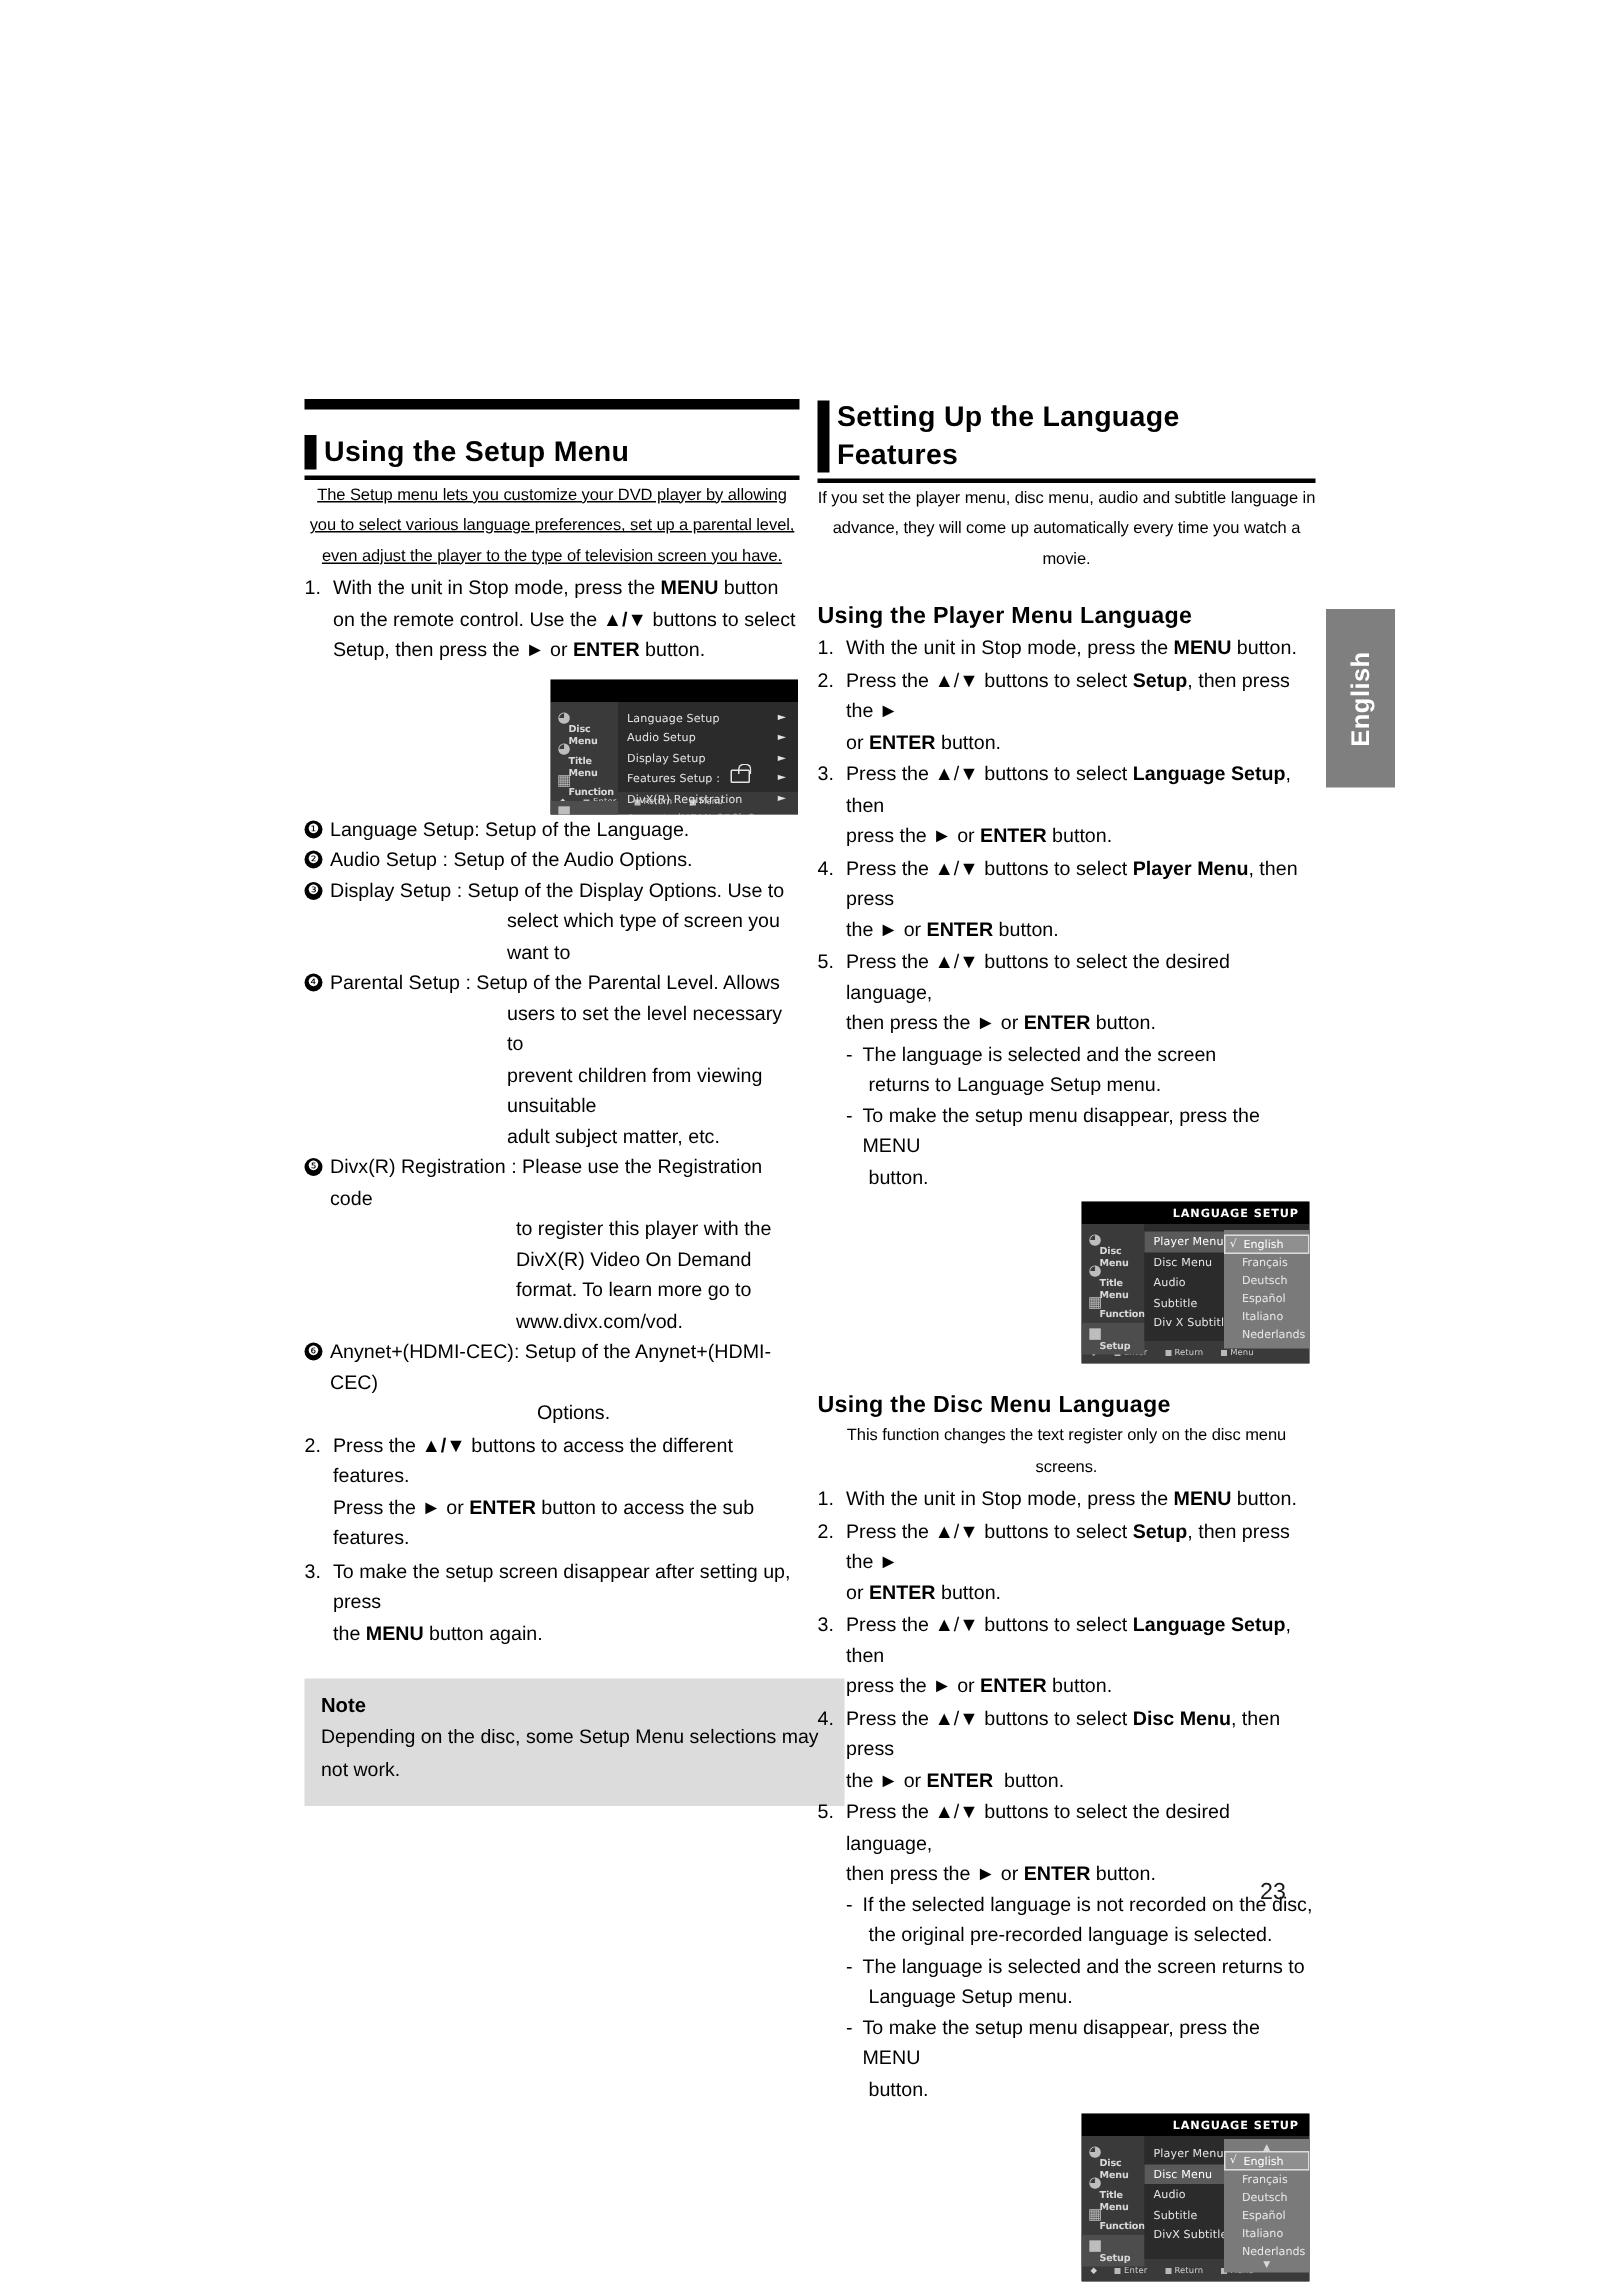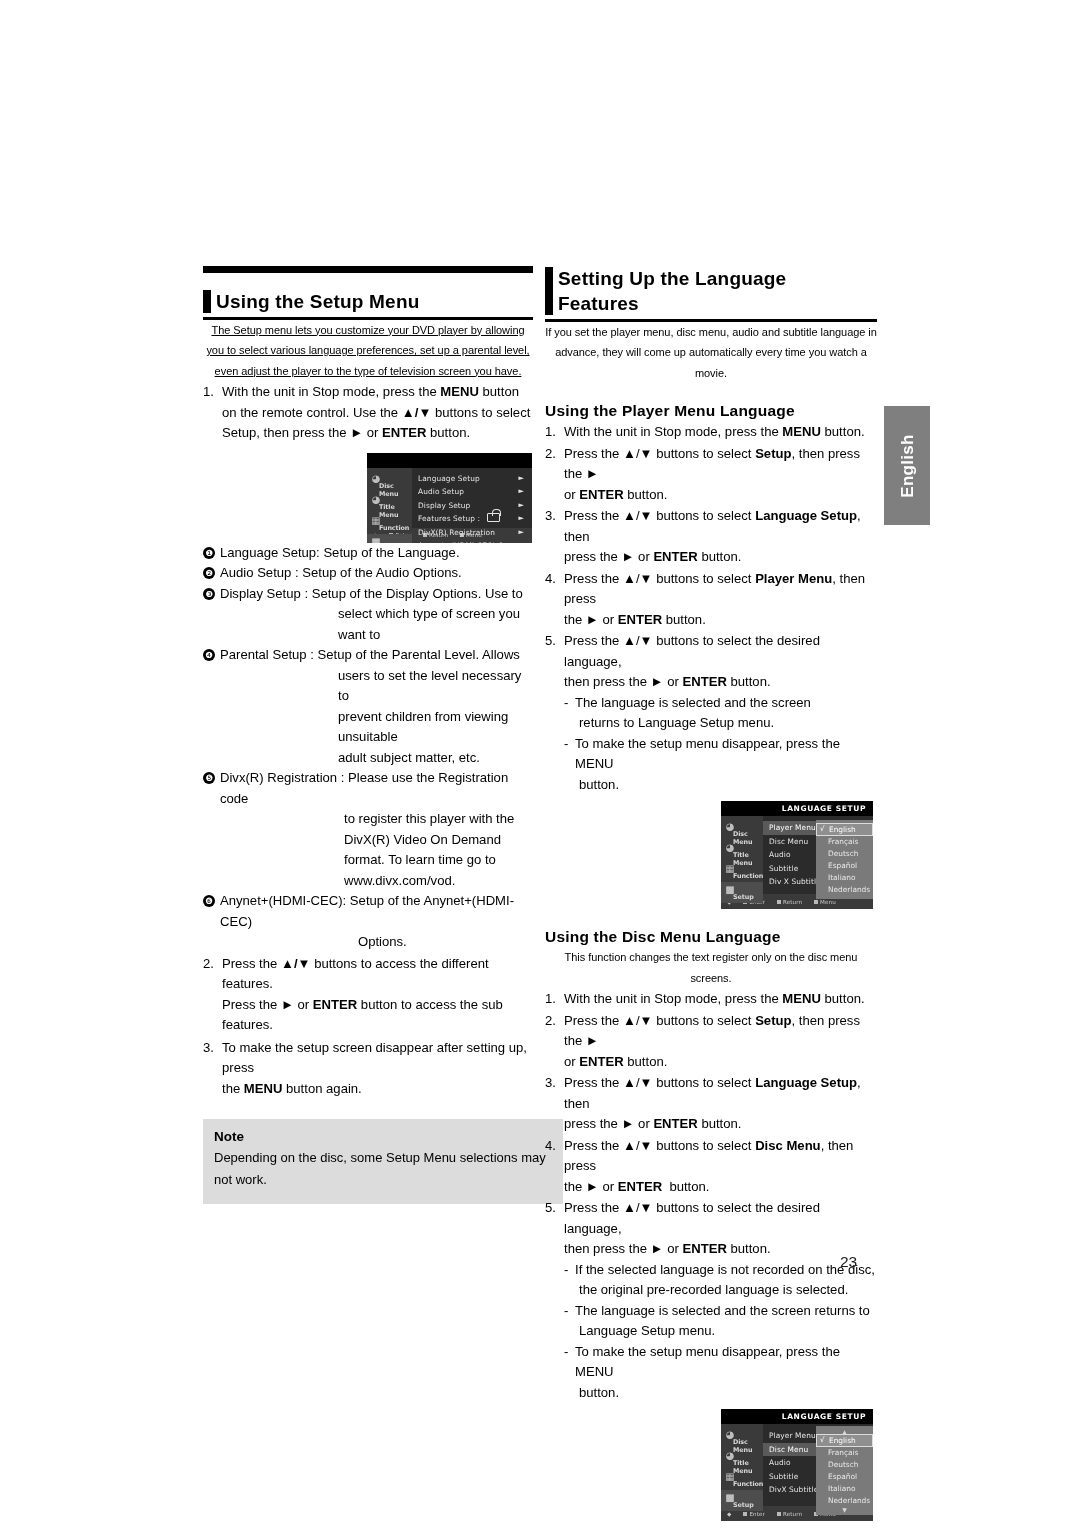--- a/index.html
+++ b/index.html
@@ -479,21 +479,21 @@
         <span>Parental Setup : Setup of the Parental Level. Allows</span>
         <span class="cont">users to set the level necessary to</span>
         <span class="cont">prevent children from viewing unsuitable</span>
         <span class="cont">adult subject matter, etc.</span>
       </li>
       <li>
         <span class="bullet">❺</span>
         <span> Divx(R) Registration : Please use the Registration code</span>
         <span class="cont-divx">to register this player with the</span>
         <span class="cont-divx">DivX(R) Video On Demand</span>
-        <span class="cont-divx">format. To learn time go to</span>
+        <span class="cont-divx">format. To learn more go to</span>
         <span class="cont-divx">www.divx.com/vod.</span>
       </li>
       <li>
         <span class="bullet">❻</span>
         <span> Anynet+(HDMI-CEC): Setup of the Anynet+(HDMI-CEC)</span>
         <span class="cont-any">Options.</span>
       </li>
     </ul>
 
     <ul class="steps mt18">

